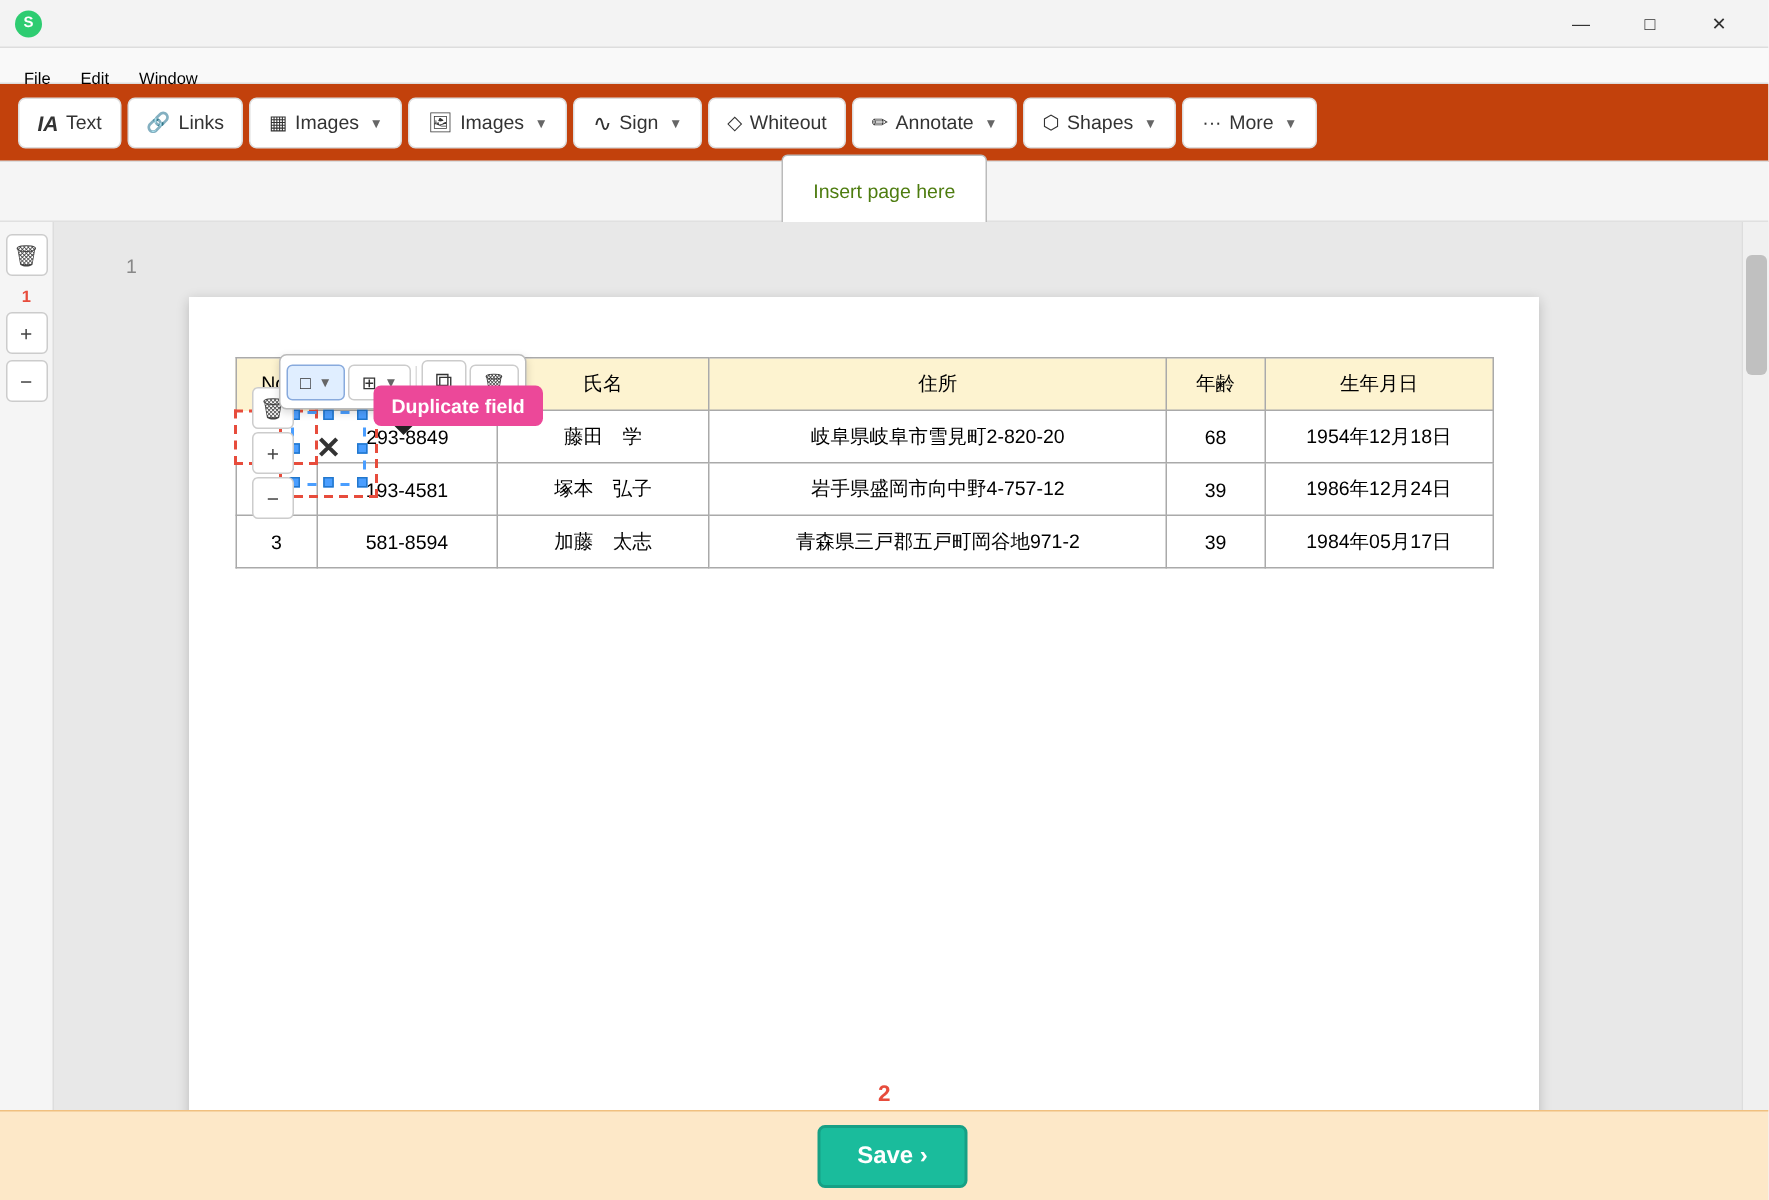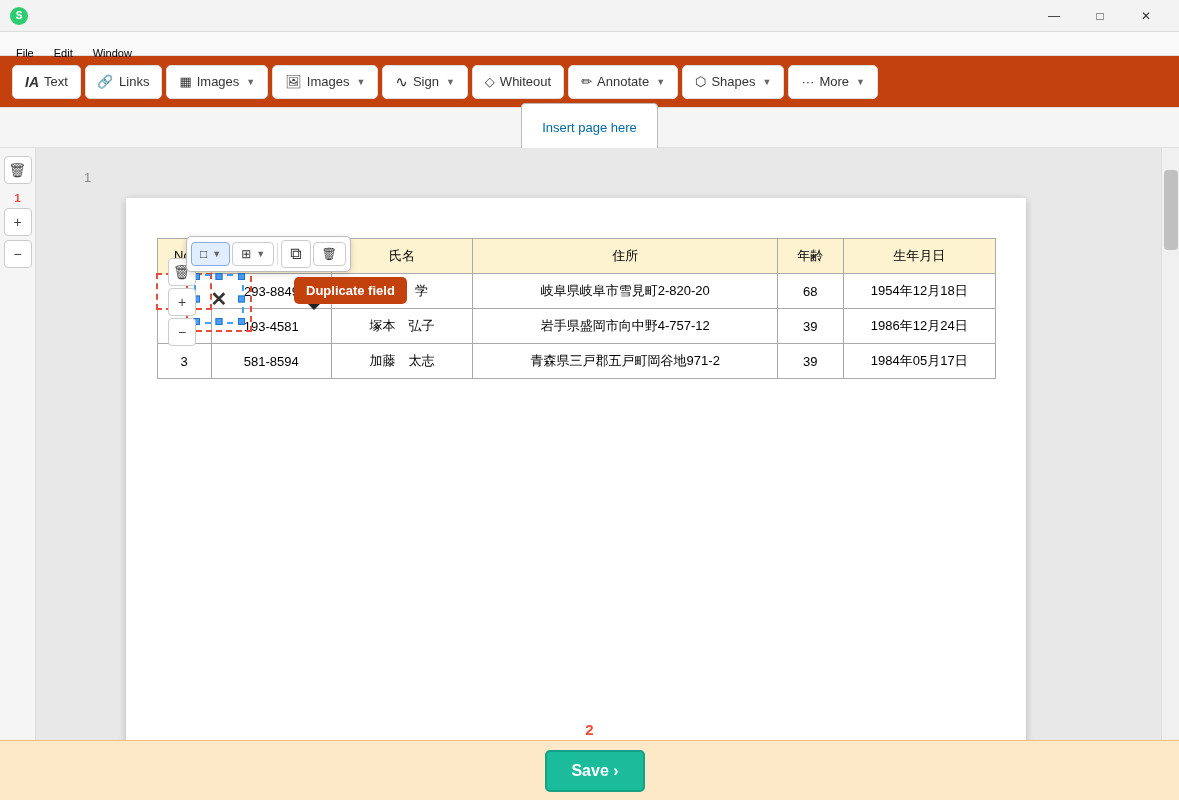--- a/index.html
+++ b/index.html
@@ -117,21 +117,21 @@
       align-items: center;
       justify-content: center;
       border-bottom: 1px solid #e0e0e0;
     }
     .insert-btn {
       border: 1px solid #bbb;
       background: #fff;
       padding: 16px 20px;
       border-radius: 4px;
       font-size: 13px;
-      color: #0369a1;
+      color: #4d7c0f;
       cursor: pointer;
     }
 
     
     .main-content {
       display: flex;
       height: calc(800px - 32px - 24px - 52px - 40px);
       background: #e8e8e8;
       position: relative;
     }
@@ -247,31 +247,30 @@
     .field-tb-sep {
       width: 1px;
       height: 22px;
       background: #ddd;
       margin: 0 1px;
     }
 
     
     .tooltip {
       position: absolute;
-      top: 40px;
+      top: 20px;
       left: 62px;
-      background: #c2410c;
+      background: #ec4899;
       color: #fff;
       padding: 6px 12px;
       border-radius: 5px;
       font-size: 13px;
       font-weight: bold;
       white-space: nowrap;
       z-index: 50;
-      margin-left: 45px;
     }
     .tooltip::before {
       content: '';
       position: absolute;
       bottom: -6px;
       left: 14px;
       border-left: 6px solid transparent;
       border-right: 6px solid transparent;
       border-top: 6px solid #222;
     }

